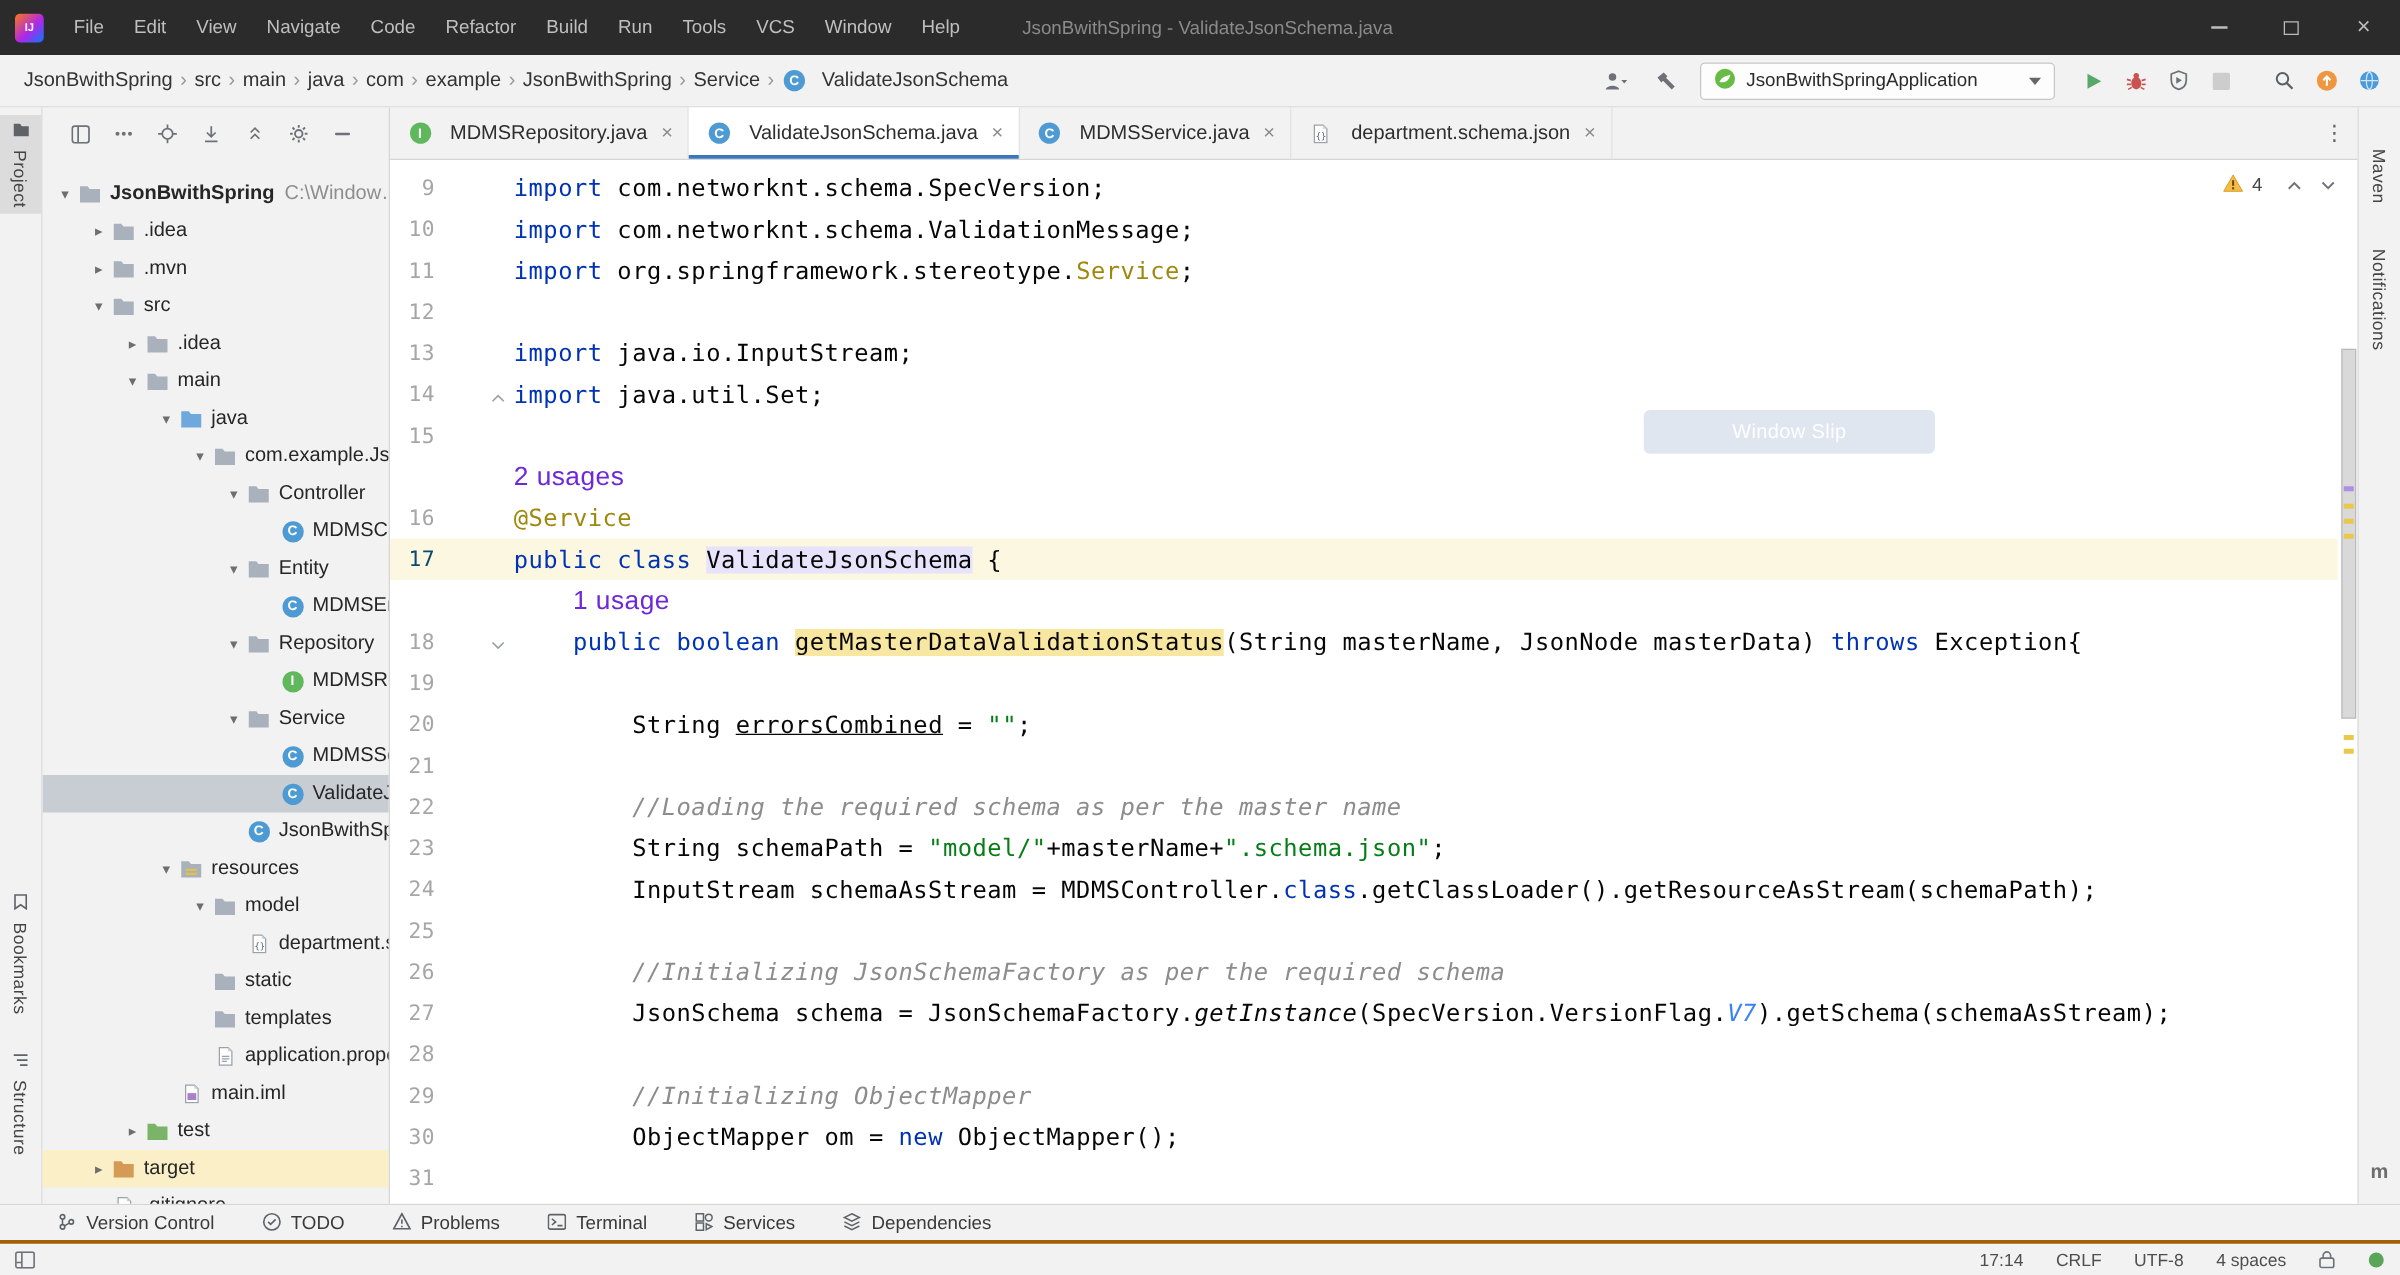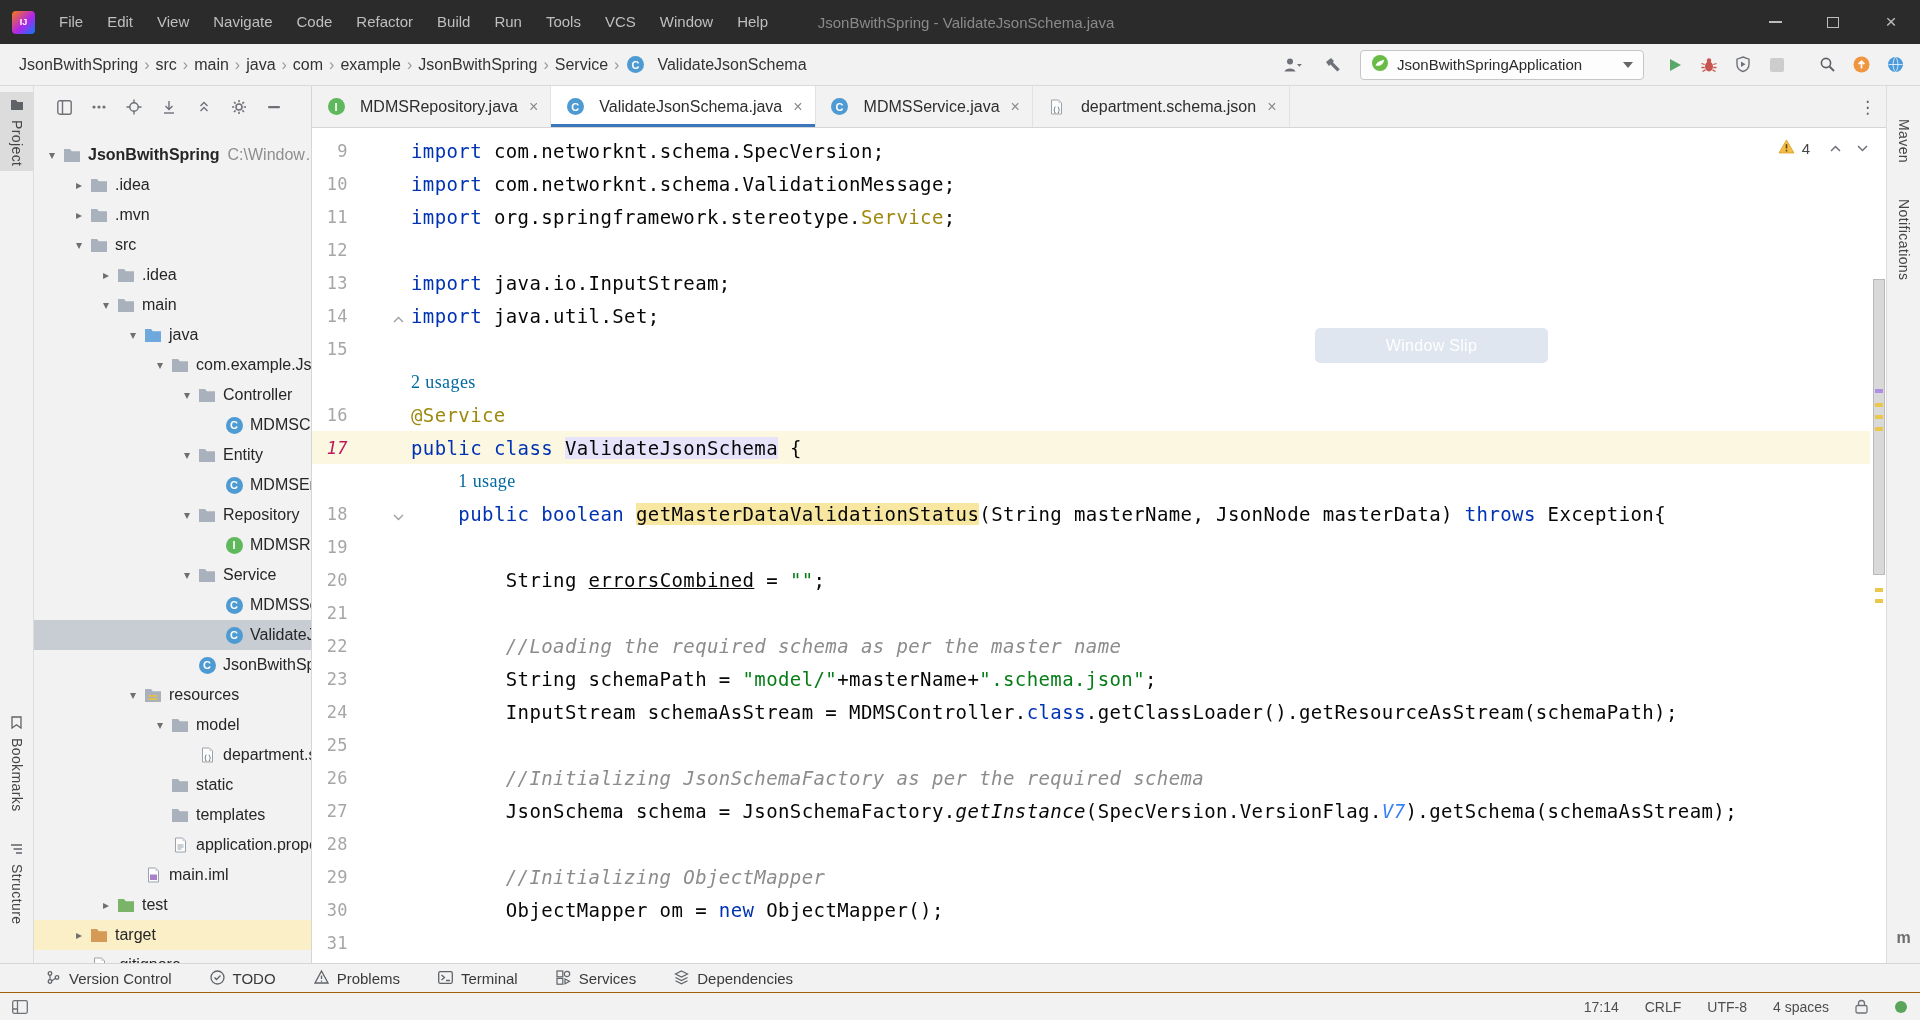--- a/index.html
+++ b/index.html
@@ -60,47 +60,47 @@
   .tab{display:flex;align-items:center;gap:8px;padding:0 12px 0 14px;font-size:16px;color:#2E2E2E;border-right:1px solid #E2E2E2;position:relative;}
   .tab.sel{background:#FFFFFF;}
   .tab.sel::after{content:"";position:absolute;left:0;right:0;bottom:0;height:3px;background:#3B77BC;}
   .tab-close{color:#8A8A8A;font-size:16px;margin-left:3px;}
   #tab-kebab{position:absolute;right:10px;top:0;height:42px;display:flex;align-items:center;color:#5F6368;font-size:17px;}
   #editor{flex:1;background:#FFFFFF;position:relative;overflow:hidden;}
   #code{position:absolute;top:6px;left:0;right:16px;font-family:"DejaVu Sans Mono",monospace;font-size:19px;letter-spacing:.4px;color:#070707;}
   .cl{height:33px;display:flex;align-items:center;}
   .cl.caret{background:#FCF7E1;}
   .g-num{width:36px;flex:none;text-align:right;color:#A6A6A6;font-size:17px;}
-  .g-num.cur{color:#be185d;font-style:italic;}
+  .g-num.cur{color:#0c4a6e;}
   .g-fold{width:63px;flex:none;display:flex;justify-content:flex-end;align-items:center;padding-right:7px;}
   .code-text{flex:1;min-width:0;white-space:pre;overflow:hidden;}
   .t-k{color:#0033B3;}
   .t-str{color:#067D17;}
   .t-c{color:#8C8C8C;font-style:italic;}
   .t-a{color:#9E880D;}
   .t-sm{font-style:italic;}
   .t-sf{color:#3b82f6;font-style:italic;}
   .t-u{text-decoration:underline;}
   .t-hy{background:#F8E7A1;}
   .t-hp{background:#E6E3FB;}
-  .inlay{color:#0369a1;font-size:18px;font-family:Liberation Serif, serif;}
+  .inlay{color:#6d28d9;font-size:21px;font-family:Liberation Sans, sans-serif;}
   #warn-widget{position:absolute;top:10px;right:14px;display:flex;align-items:center;gap:7px;color:#454545;font-size:15px;}
   #warn-widget .wchev{display:inline-flex;width:20px;height:20px;align-items:center;justify-content:center;}
   #warn-count{margin-right:8px;}
   #ghost-tooltip{position:absolute;left:1003px;top:200px;width:233px;height:35px;border-radius:5px;
      background:rgba(199,209,225,.55);color:rgba(255,255,255,.95);display:flex;align-items:center;justify-content:center;
      font-size:16px;letter-spacing:.3px;}
   #scroll-strip{position:absolute;top:0;right:0;width:14px;bottom:0;}
   #scroll-thumb{position:absolute;left:1px;right:1px;background:rgba(120,120,120,.28);border:1px solid rgba(90,90,90,.25);}
   .smark{position:absolute;left:3px;width:8px;height:4px;z-index:2;}
 
   
   #bottom-bar{height:29px;background:#F2F2F2;border-top:1px solid #D6D6D6;display:flex;align-items:center;padding-left:46px;gap:38px;font-size:15px;color:#3A3A3A;}
   .bb-item{display:flex;align-items:flex-start;gap:8px;}
-  #status-bar{height:28px;background:#F2F2F2;border-top:1px solid #a16207;display:flex;align-items:center;padding:0 12px;font-size:14px;color:#4E4E4E;}
+  #status-bar{height:28px;background:#F2F2F2;border-top:3px solid #a16207;display:flex;align-items:center;padding:0 12px;font-size:14px;color:#4E4E4E;}
   #sb-right{margin-left:auto;display:flex;align-items:center;gap:26px;}
   .sb-ic{display:inline-flex;align-items:center;}
 </style>
 </head>
 <body>
 
 <div id="app">
 
   <header id="titlebar">
     <span id="app-logo">IJ</span>

